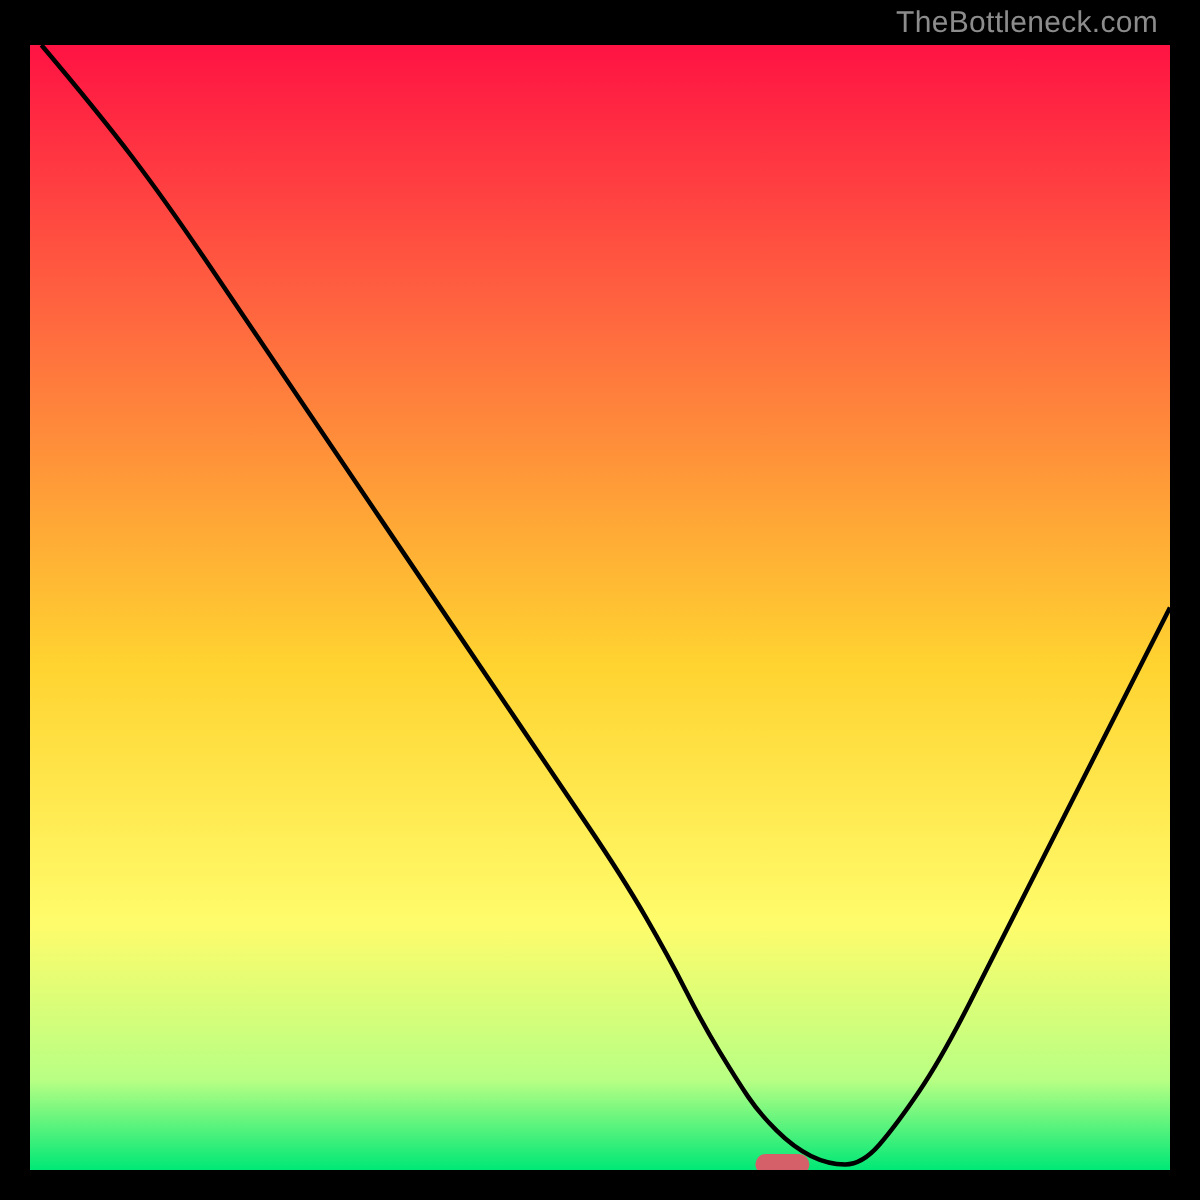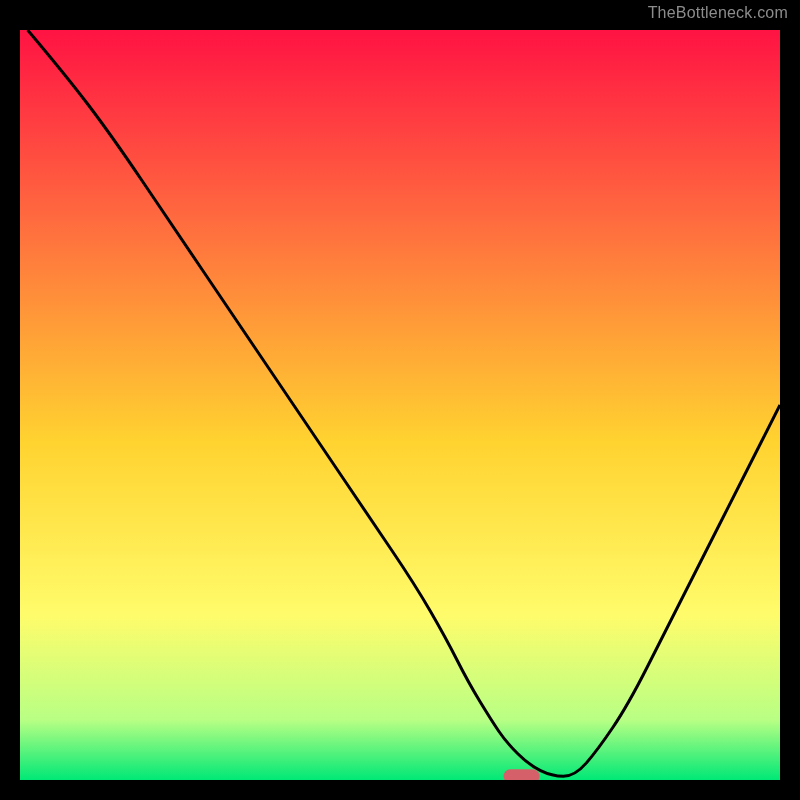--- a/index.html
+++ b/index.html
@@ -22,23 +22,23 @@
   .plot {
     position: absolute;
     left: 0;
     top: 0;
     width: 760px;
     height: 750px;
   }
   .watermark {
     position: absolute;
     top: 4px;
-    right: 12px;
+    right: 28px;
     color: #8c8c8c;
-    font-size: 16px;
+    font-size: 20px;
     font-weight: 500;
     letter-spacing: 0.2px;
   }
   svg { display: block; }
 </style>
 </head>
 <body>
 
 <div class="watermark">TheBottleneck.com</div>
 

